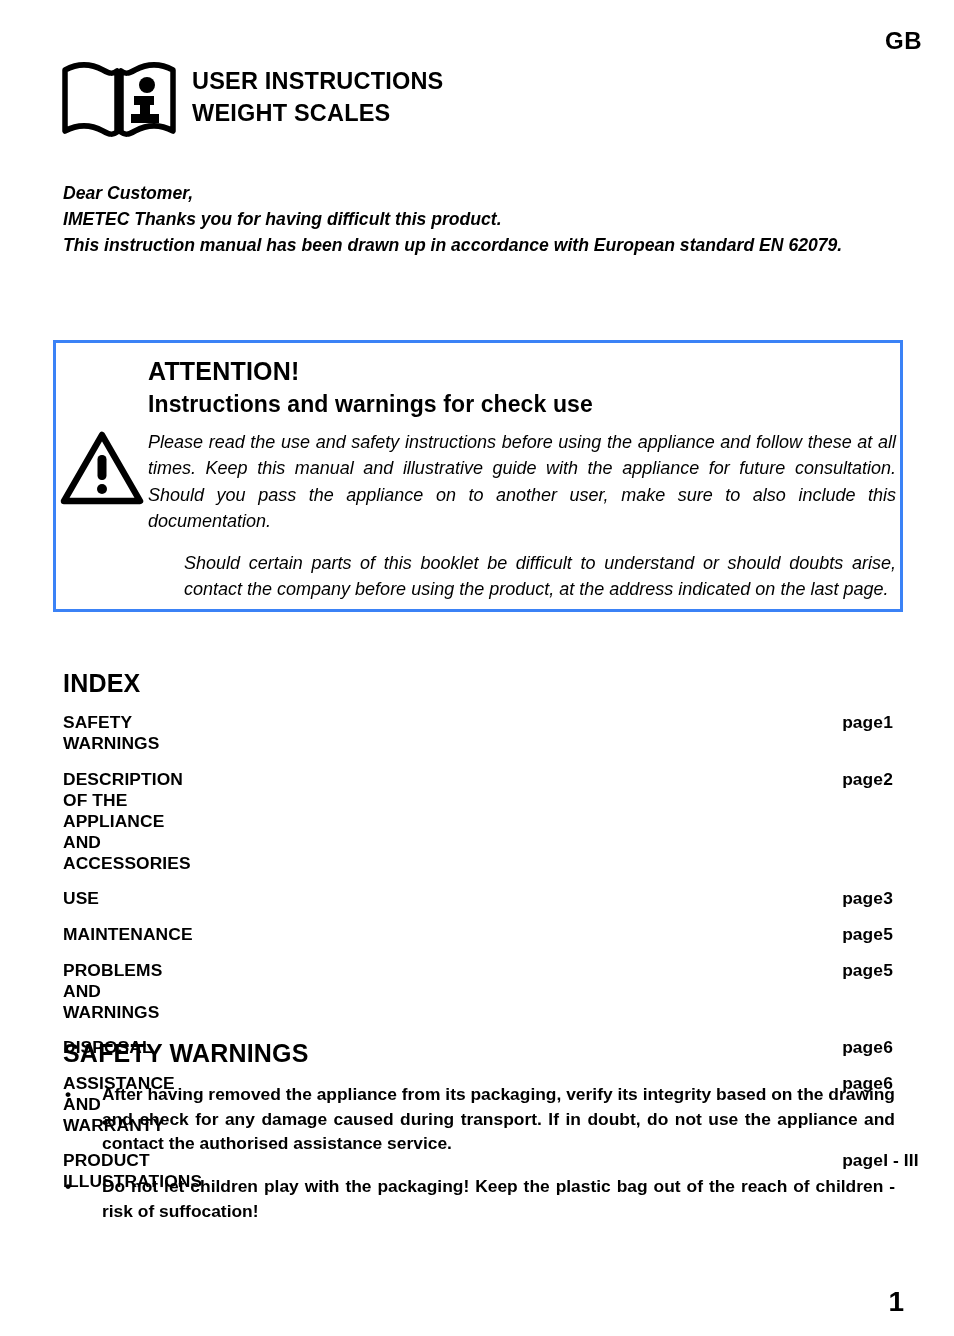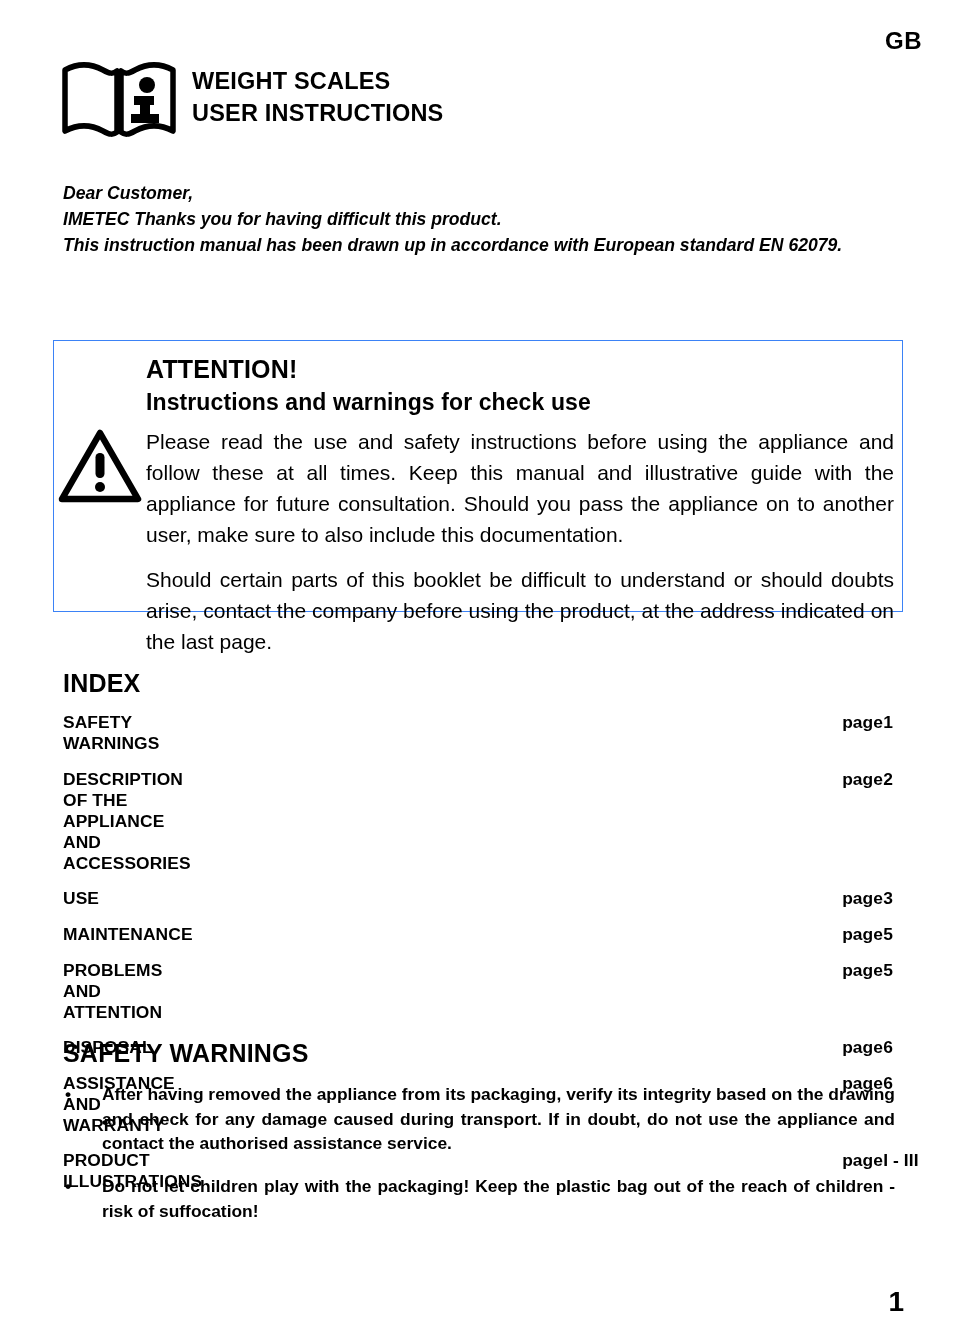--- a/index.html
+++ b/index.html
@@ -70,21 +70,21 @@
     text-align-last: left;
   }
 
   
   .attention-box {
     position: absolute;
     left: 53px;
     top: 340px;
     width: 850px;
     height: 272px;
-    border: 1px solid #3b82f6;
+    border: 3px solid #3b82f6;
     box-sizing: border-box;
   }
   .att-heading {
     position: absolute;
     left: 92px;
     top: 12px;
     width: 740px;
   }
   .att-h1 {
     font-size: 25px;
@@ -104,30 +104,32 @@
     left: 4px;
     top: 88px;
     width: 84px;
     height: 74px;
   }
   .att-body {
     position: absolute;
     left: 92px;
     top: 86px;
     width: 748px;
-    font-size: 21px;
+    font-size: 18px;
     line-height: 1.47;
+    font-style: italic;
   }
   .att-body p {
     margin: 0;
     text-align: justify;
     text-align-last: left;
   }
   .att-body p + p {
     margin-top: 15px;
+    margin-left: 36px;
   }
 
   
   .index-section {
     position: absolute;
     left: 63px;
     top: 668px;
     width: 828px;
   }
   .section-heading {
@@ -205,22 +207,22 @@
         <path d="M5 8 C18 1, 30 1, 43 8 C50 12, 53 12, 57 9 L57 70 C53 73, 50 73, 43 69 C30 62, 18 62, 5 69 Z"></path>
         <path d="M113 8 C100 1, 88 1, 75 8 C68 12, 65 12, 61 9 L61 70 C65 73, 68 73, 75 69 C88 62, 100 62, 113 69 Z"></path>
       </g>
       <circle cx="87" cy="23" r="8" fill="#000"></circle>
       <rect x="74" y="34" width="20" height="9" fill="#000"></rect>
       <rect x="80" y="34" width="10" height="26" fill="#000"></rect>
       <rect x="71" y="52" width="28" height="9" fill="#000"></rect>
     </svg>
   </span>
   <span class="title-text">
+    <div class="title-line">USER INSTRUCTIONS</div>
     <div class="title-line">WEIGHT SCALES</div>
-    <div class="title-line">USER INSTRUCTIONS</div>
   </span>
 </div>
 
 <div class="intro">
   <p>Dear Customer,</p>
   <p>IMETEC Thanks you for having difficult this product.</p>
   <p>This instruction manual has been drawn up in accordance with European standard EN 62079.</p>
 </div>
 
 <div class="attention-box">
@@ -259,21 +261,21 @@
         <td class="idx-title">USE</td>
         <td class="idx-pagelabel">page</td>
         <td class="idx-pagenum">3</td>
       </tr>
       <tr>
         <td class="idx-title">MAINTENANCE</td>
         <td class="idx-pagelabel">page</td>
         <td class="idx-pagenum">5</td>
       </tr>
       <tr>
-        <td class="idx-title">PROBLEMS AND ATTENTION</td>
+        <td class="idx-title">PROBLEMS AND WARNINGS</td>
         <td class="idx-pagelabel">page</td>
         <td class="idx-pagenum">5</td>
       </tr>
       <tr>
         <td class="idx-title">DISPOSAL</td>
         <td class="idx-pagelabel">page</td>
         <td class="idx-pagenum">6</td>
       </tr>
       <tr>
         <td class="idx-title">ASSISTANCE AND WARRANTY</td>

